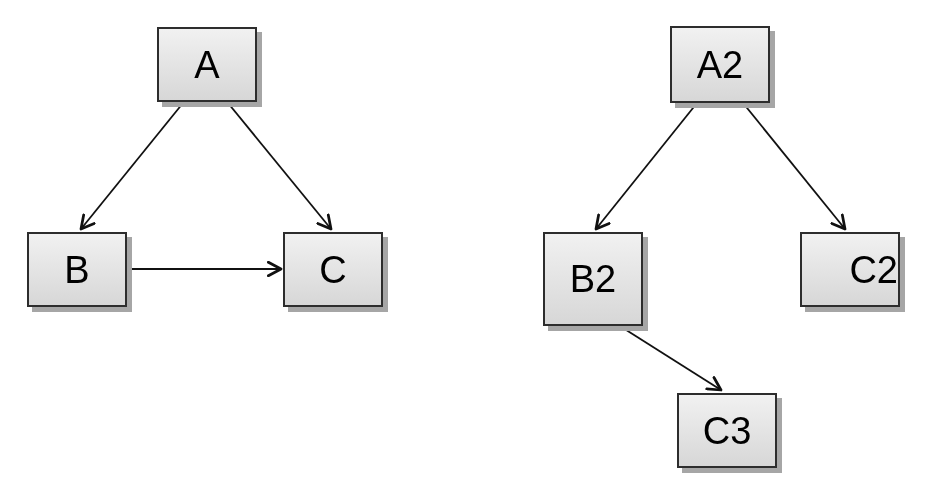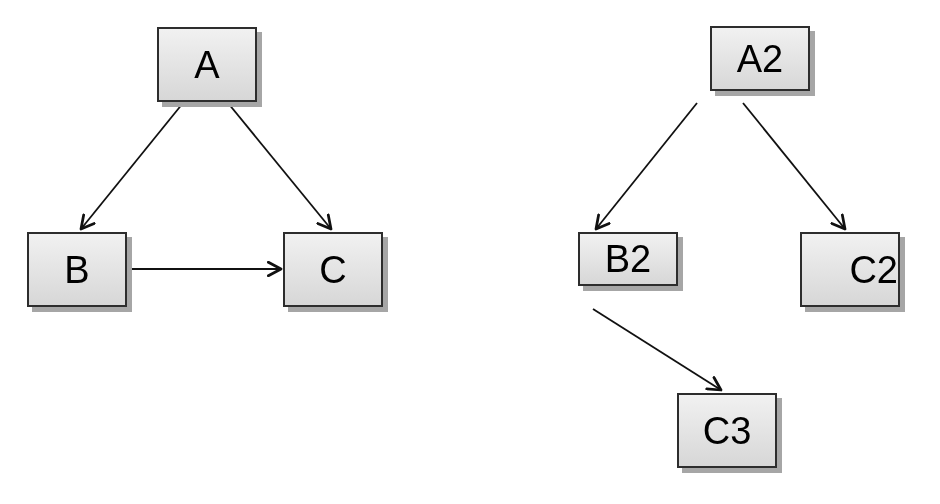--- a/index.html
+++ b/index.html
@@ -73,24 +73,24 @@
 
   <div class="node" style="left: 157px; top: 27px; width: 100px; height: 75px;">
         <span class="node-label">A</span>
       </div>
       <div class="node" style="left: 27px; top: 232px; width: 100px; height: 75px;">
         <span class="node-label">B</span>
       </div>
       <div class="node" style="left: 283px; top: 232px; width: 100px; height: 75px;">
         <span class="node-label">C</span>
       </div>
-      <div class="node" style="left: 670px; top: 26px; width: 100px; height: 65px; margin-left: 40px;">
+      <div class="node" style="left: 670px; top: 26px; width: 100px; height: 77px;">
         <span class="node-label">A2</span>
       </div>
-      <div class="node" style="left: 543px; top: 232px; width: 100px; height: 54px; margin-left: 35px;">
+      <div class="node" style="left: 543px; top: 232px; width: 100px; height: 94px;">
         <span class="node-label">B2</span>
       </div>
       <div class="node" style="left: 800px; top: 232px; width: 100px; height: 75px; justify-content: flex-end;">
         <span class="node-label">C2</span>
       </div>
       <div class="node" style="left: 677px; top: 393px; width: 100px; height: 75px; justify-content: center;">
         <span class="node-label">C3</span>
       </div>
     </div>
 </div>

